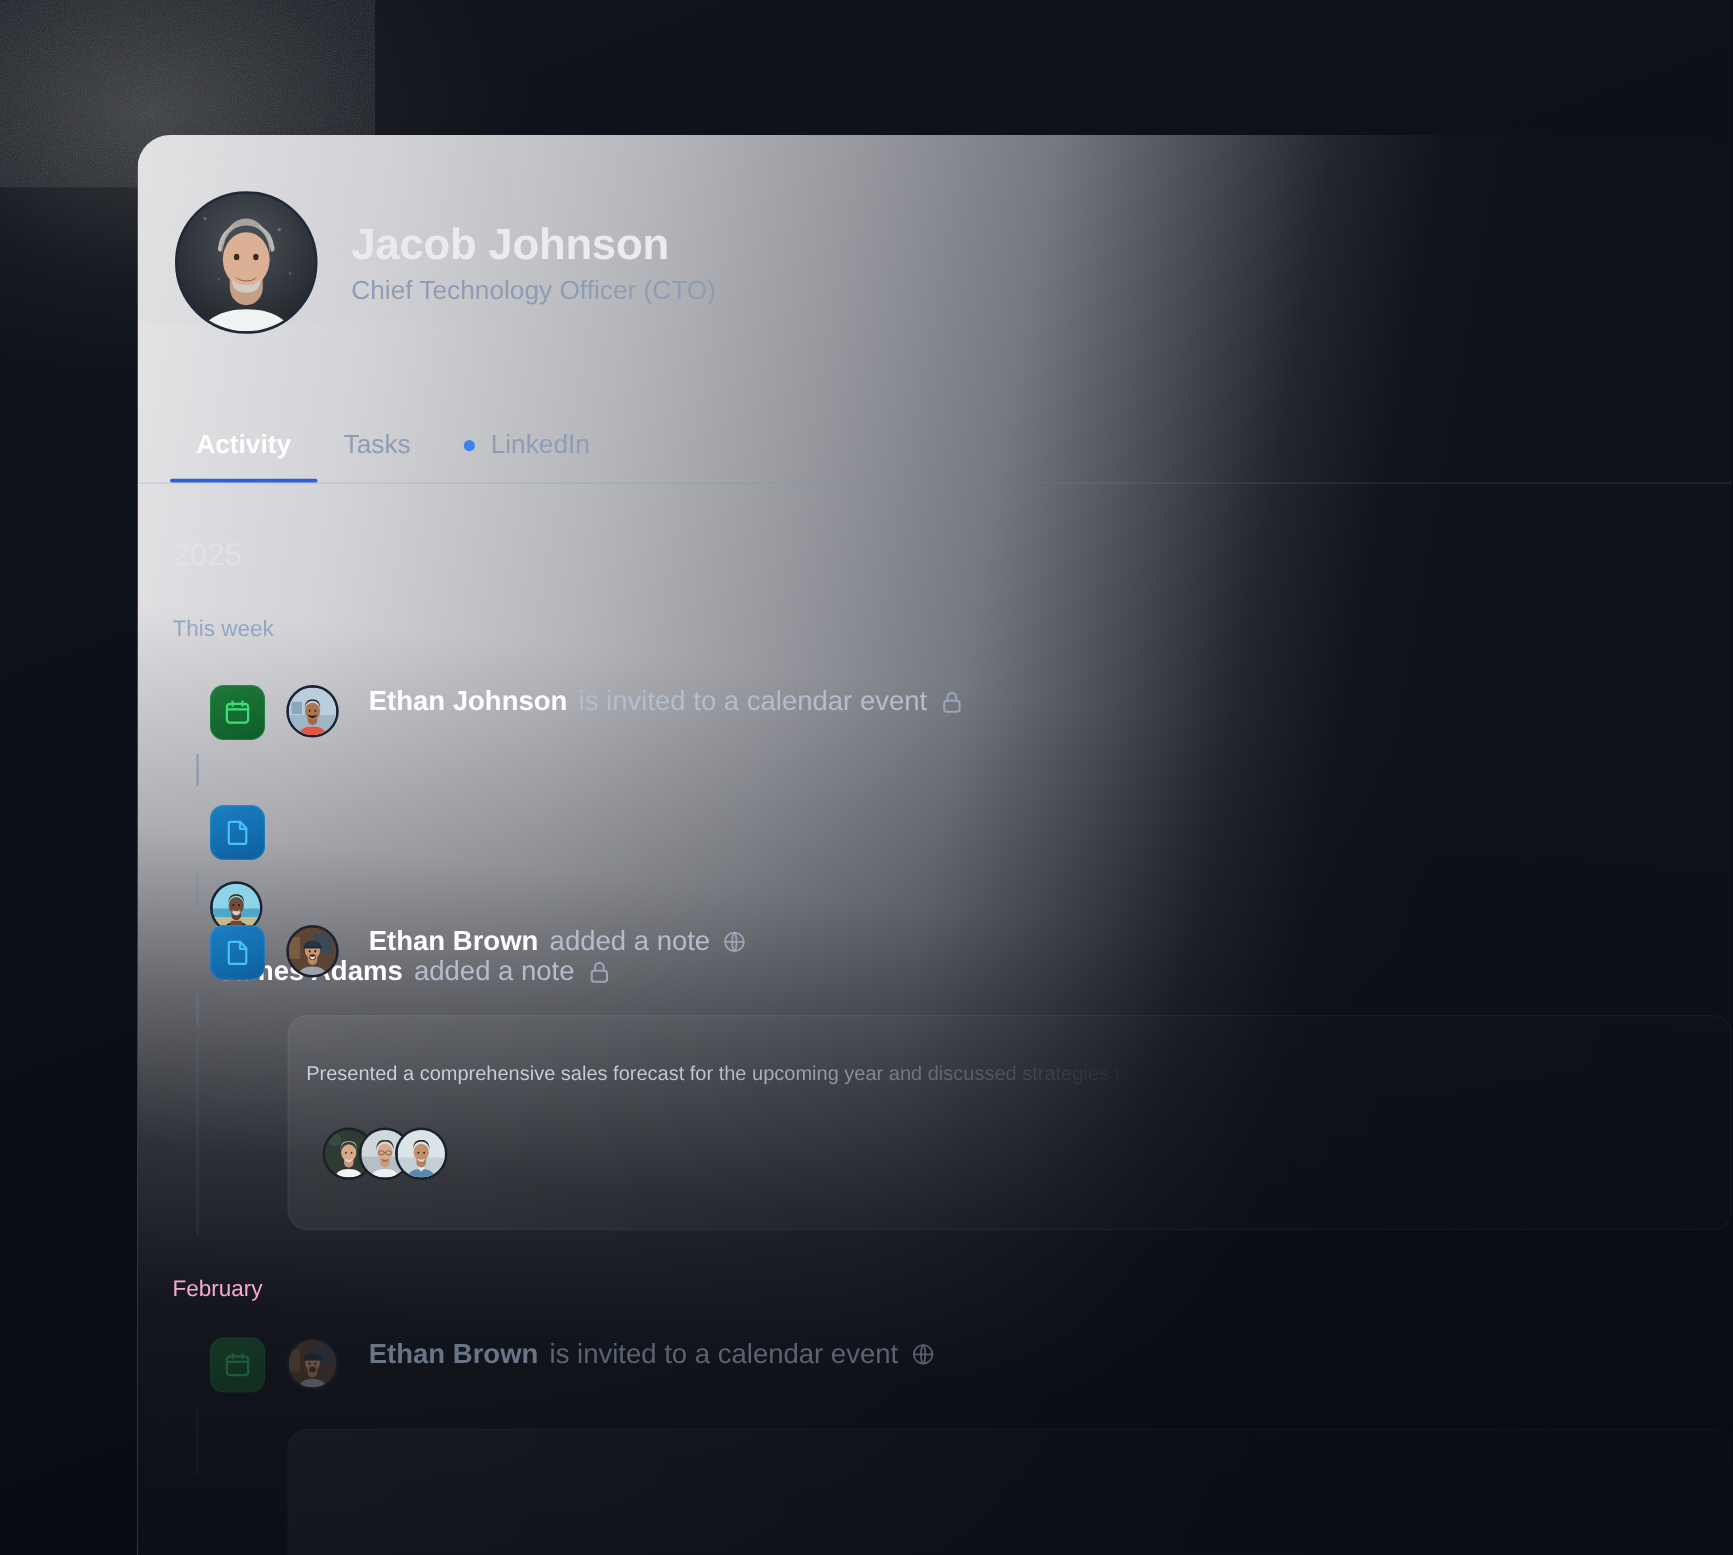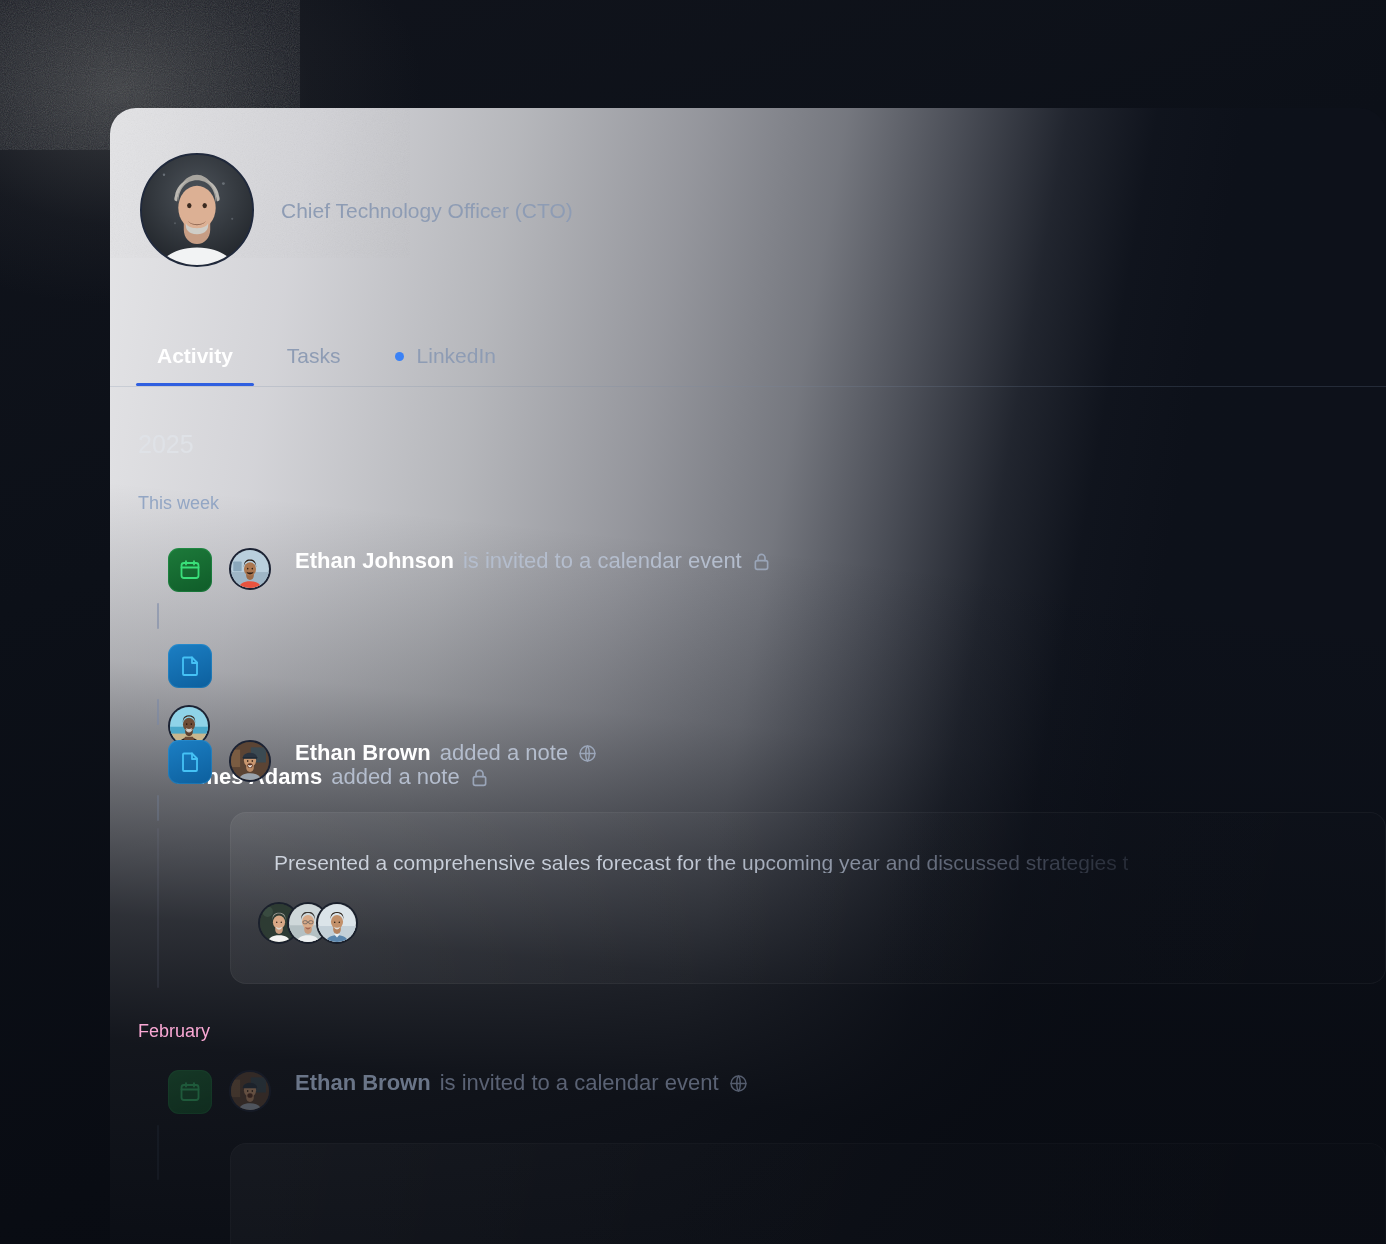--- a/index.html
+++ b/index.html
@@ -125,21 +125,21 @@
   }
 
   
   .tabs {
     position: absolute;
     left: 26px;
     top: 218px;
     display: flex;
     align-items: flex-end;
     height: 60px;
-    gap: 12px;
+    gap: 0;
   }
   .tab {
     position: relative;
     display: flex;
     align-items: center;
     gap: 13px;
     padding: 0 21px;
     height: 60px;
     font-size: 21px;
     color: #8e9cb4;
@@ -277,22 +277,22 @@
   }
   #note-card-1 {
     top: 1035px;
     width: 1156px;
     height: 209px;
     background: linear-gradient(105deg, rgba(255,255,255,0.030) 0%, rgba(255,255,255,0.012) 40%, rgba(255,255,255,0.003) 100%);
     box-shadow: inset 0 0 0 1px rgba(255,255,255,0.022);
   }
   .note-text {
     position: absolute;
-    left: 44px;
-    font-size: 21px;
+    left: 15px;
+    font-size: 16px;
     white-space: nowrap;
     line-height: 1;
   }
   #note-text-0 {
     top: 40px;
     color: #c6ccd8;
     background: linear-gradient(90deg, #cdd3dd 0%, #c3cad6 48%, #8d95a5 66%, #5c6373 80%, #3a404e 91%, #262b36 100%);
     -webkit-background-clip: text;
     background-clip: text;
     -webkit-text-fill-color: transparent;
@@ -358,20 +358,21 @@
             <path d="M33 44c0-13 7-21 17-21s17 8 17 21c1-6 0-12-3-17-4-6-9-9-14-9s-11 3-14 9c-3 5-4 11-3 17z" fill="#a8a59f"></path>
             <path d="M32 42c1-10 5-16 10-19-6 1-11 7-12 14-1 3-1 5 2 5z" fill="#bcb9b3"></path>
             <path d="M68 42c-1-10-5-16-10-19 6 1 11 7 12 14 1 3 1 5-2 5z" fill="#bcb9b3"></path>
             <ellipse cx="43" cy="46" rx="2" ry="2.4" fill="#3a2a20"></ellipse>
             <ellipse cx="57" cy="46" rx="2" ry="2.4" fill="#3a2a20"></ellipse>
             <path d="M42 60c3 4 13 4 16 0-2 5-14 5-16 0z" fill="#8d6550"></path>
             <path d="M40 62c2 6 18 6 20 0 1 5-2 10-10 10s-11-5-10-10z" fill="#cfcdc7"></path>
           </svg>
         </div>
         <div class="profile-text">
+          <div class="profile-name">Jacob Johnson</div>
           <div class="profile-role">Chief Technology Officer (CTO)</div>
         </div>
       </div>
 
       <div class="tabs">
         <div class="tab active">
           <span>Activity</span>
         </div>
         <div class="tab">
           <span>Tasks</span>

